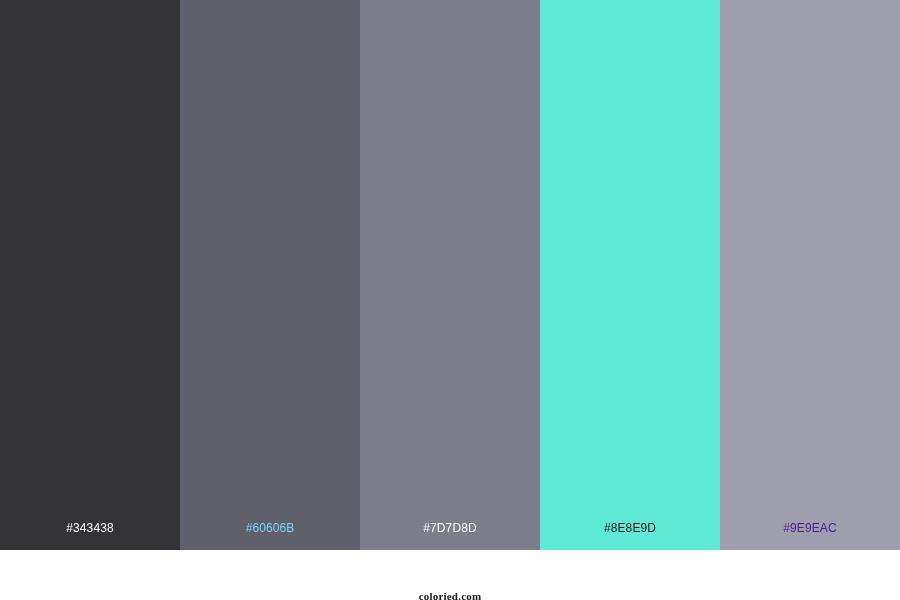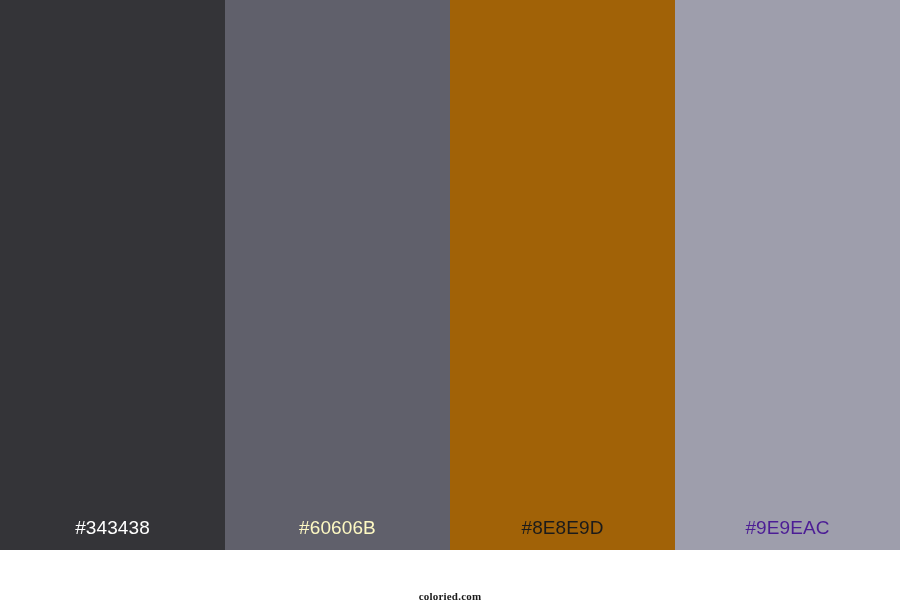--- a/index.html
+++ b/index.html
@@ -36,21 +36,21 @@
     position: relative;
     display: block;
   }
   .swatch-label {
     position: absolute;
     left: 0;
     right: 0;
     bottom: 12px;
     text-align: center;
     font-family: "Liberation Sans", sans-serif;
-    font-size: 19px;
+    font-size: 12px;
     line-height: 20px;
     letter-spacing: 0.1px;
     white-space: nowrap;
   }
   .label-light { color: #ffffff; }
   .label-dark  { color: #1b1b1b; }
 
   #footer {
     width: 900px;
     height: 50px;
@@ -75,26 +75,29 @@
 
   <div id="palette">
 
     <div class="swatch" style="background-color: rgb(52, 52, 56);">
       <span class="swatch-label label-light" style="color: rgb(255, 255, 255);">#343438</span>
     </div>
 
 
 
     <div class="swatch" style="background-color: rgb(96, 96, 107);">
-      <span class="swatch-label label-light" style="color: #fef9c3; margin-top: 36px;">#60606B</span>
+      <span class="swatch-label label-light" style="color: #7dd3fc; margin-top: 36px;">#60606B</span>
     </div>
 
 
+    <div class="swatch" style="background-color: rgb(125, 125, 141);">
+      <span class="swatch-label label-light" style="color: rgb(255, 255, 255);">#7D7D8D</span>
+    </div>
 
-    <div class="swatch" style="background-color: #a16207;">
+    <div class="swatch" style="background-color: #5eead4;">
       <span class="swatch-label label-dark" style="color: rgb(27, 27, 27);">#8E8E9D</span>
     </div>
 
     <div class="swatch" style="background-color: rgb(158, 158, 172);">
       <span class="swatch-label label-dark" style="color: #4c1d95;">#9E9EAC</span>
     </div>
 
   </div>
 
   <div id="footer" style="background-color: rgb(255, 255, 255);">

